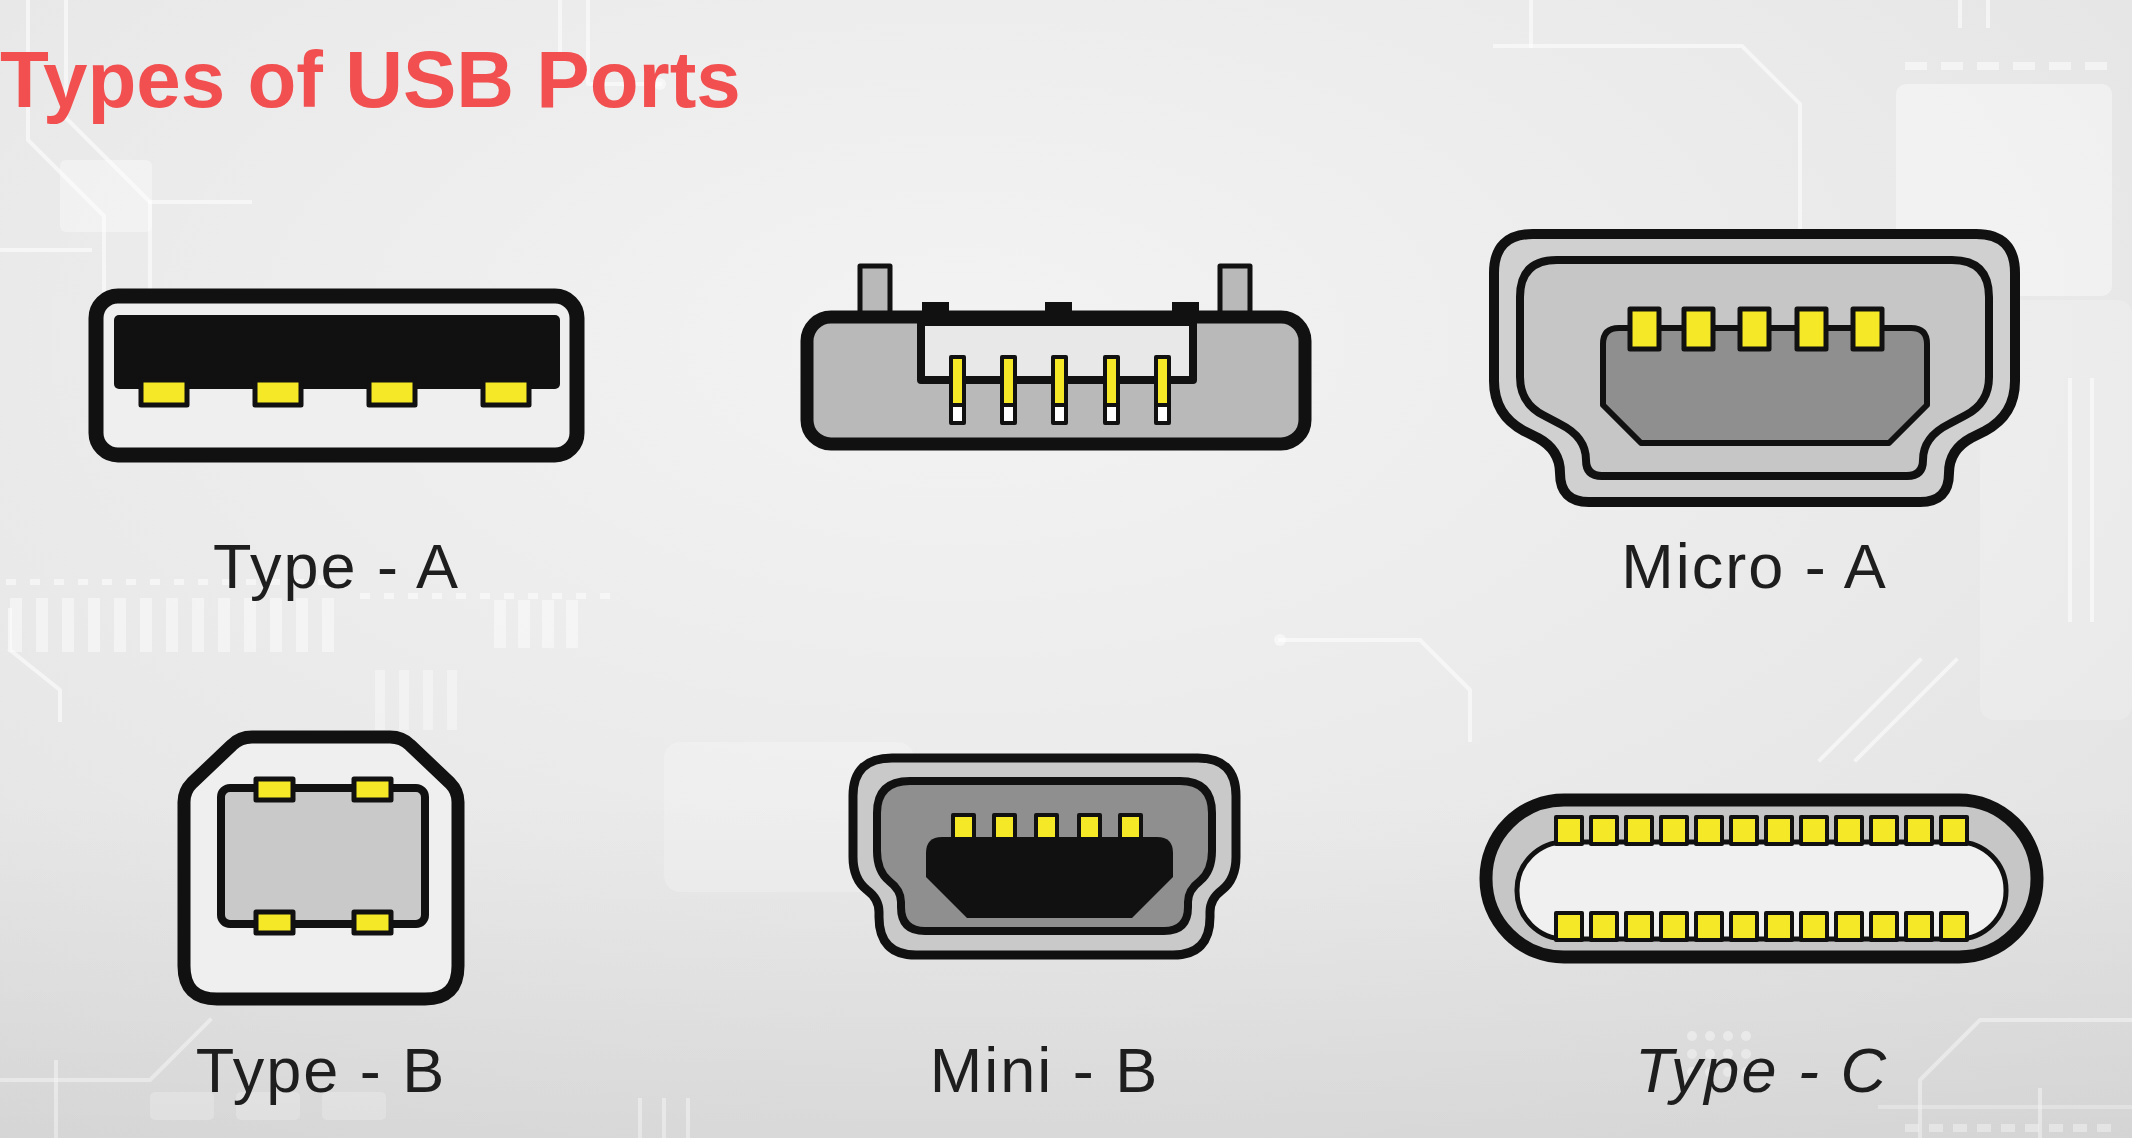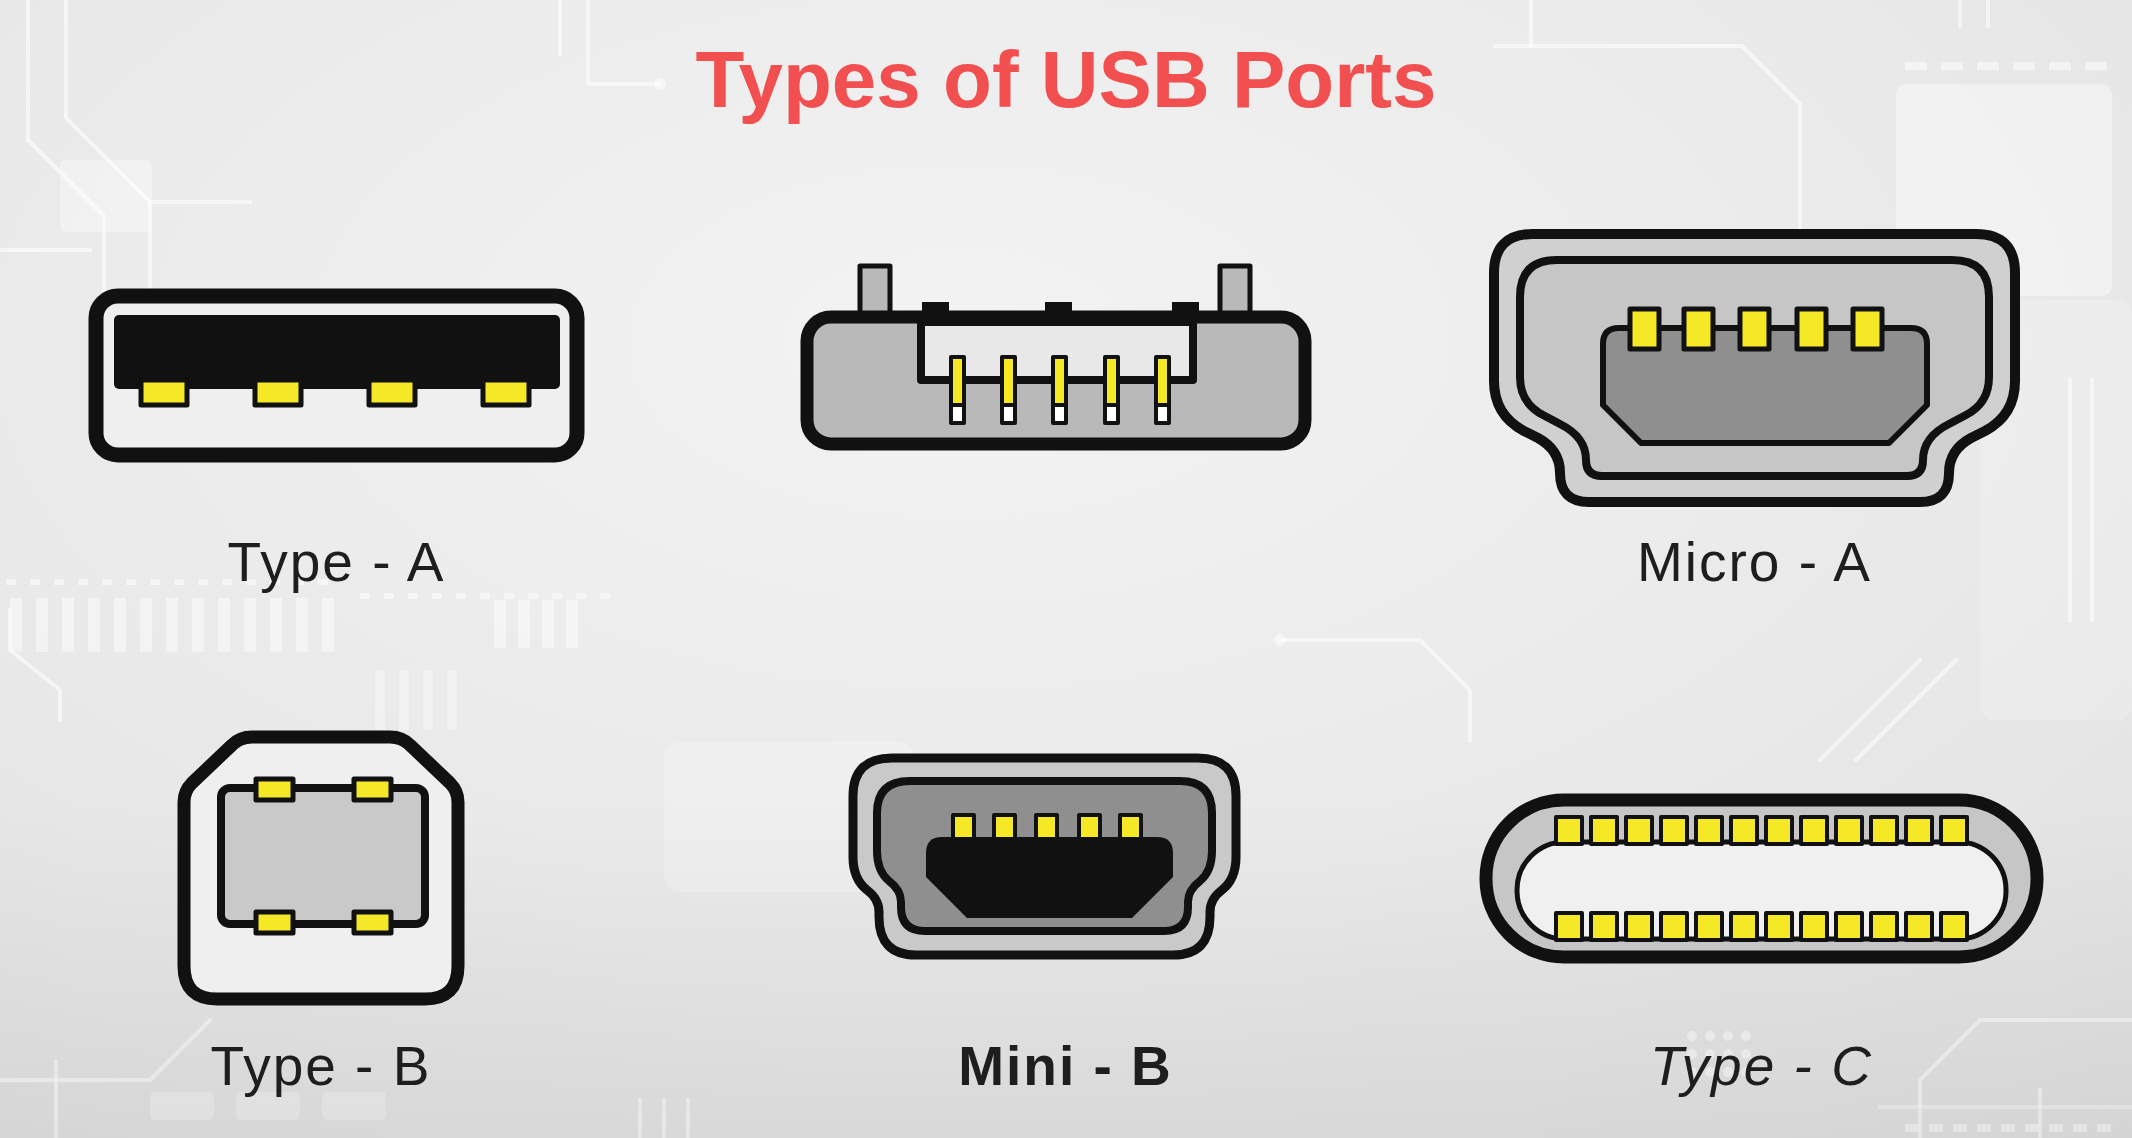--- a/index.html
+++ b/index.html
@@ -5,27 +5,27 @@
   html,body{margin:0;padding:0;}
   body{
     width:2132px;height:1138px;overflow:hidden;
     font-family:"Liberation Sans",sans-serif;
     background:var(--background_gray,#e8e8e8);
   }
   .stage{position:relative;width:2132px;height:1138px;}
   .bg{position:absolute;left:0;top:0;width:2132px;height:1138px;}
   .title{
     position:absolute;left:0;top:34px;width:2132px;margin:0;
-    text-align:center;font-size:80px;font-weight:bold;letter-spacing:0px;
+    font-size:80px;font-weight:bold;letter-spacing:0px;
     color:var(--title_red,#f25050);
   }
   .cell{position:absolute;margin:0;padding:0;}
   .cell svg{display:block;width:100%;height:100%;overflow:visible;}
   .conn-label{
-    position:absolute;text-align:center;font-size:55px;line-height:1.1;
+    position:absolute;text-align:center;font-size:63px;line-height:1.1;
     letter-spacing:2px;color:var(--label_color,#1e1e1e);white-space:nowrap;
   }
   
   .sk{stroke:var(--outline_black,#111);stroke-linejoin:round;}
   .f-black{fill:var(--outline_black,#111);}
   .f-shell{fill:var(--shell_light,#efefef);}
   .f-gray{fill:var(--shell_gray,#b9b9b9);}
   .f-gray2{fill:var(--shell_gray_light,#d0d0d0);}
   .f-gray3{fill:var(--shell_gray_mid,#c6c6c6);}
   .f-dark{fill:var(--shell_gray_dark,#8f8f8f);}
@@ -198,21 +198,21 @@
       <path class="f-black" d="M 94,84 H 309 Q 325,84 325,100 V 124 L 284,165 H 119 L 78,124 V 100 Q 78,84 94,84 Z"></path>
       <g>
         <rect x="105" y="62" width="21" height="24" class="f-pin sk" stroke-width="4"></rect>
         <rect x="146" y="62" width="21" height="24" class="f-pin sk" stroke-width="4"></rect>
         <rect x="188" y="62" width="21" height="24" class="f-pin sk" stroke-width="4"></rect>
         <rect x="231" y="62" width="21" height="24" class="f-pin sk" stroke-width="4"></rect>
         <rect x="272" y="62" width="21" height="24" class="f-pin sk" stroke-width="4"></rect>
       </g>
     </svg>
   </figure>
-  <div class="conn-label" style="left:869px;top:1036px;width:393px;font-weight:bold;">Mini - B</div>
+  <div class="conn-label" style="left:848px;top:1036px;width:393px;">Mini - B</div>
 
   <figure class="cell" style="left:1479px;top:793px;width:565px;height:171px;">
     <svg viewBox="0 0 565 171">
       <rect x="7" y="7" width="551" height="157" rx="78" class="f-gray3 sk" stroke-width="13"></rect>
       <rect x="38" y="49" width="489" height="97" rx="48" class="f-cwhite sk" stroke-width="5"></rect>
       <g>
         <rect x="77" y="24" width="26" height="27" class="f-pin sk" stroke-width="4"></rect>
         <rect x="112" y="24" width="26" height="27" class="f-pin sk" stroke-width="4"></rect>
         <rect x="147" y="24" width="26" height="27" class="f-pin sk" stroke-width="4"></rect>
         <rect x="182" y="24" width="26" height="27" class="f-pin sk" stroke-width="4"></rect>

